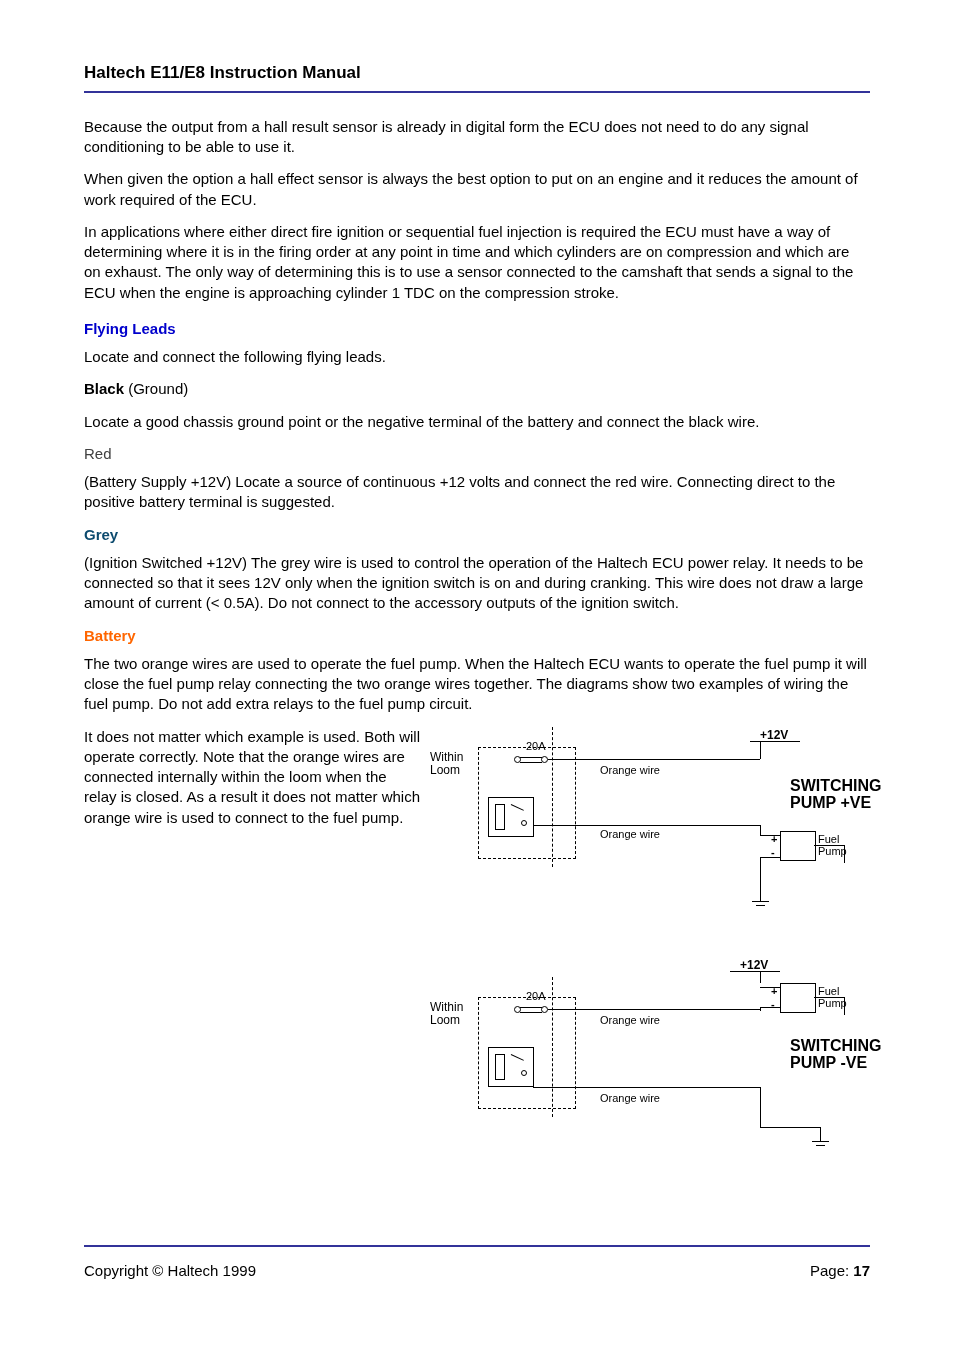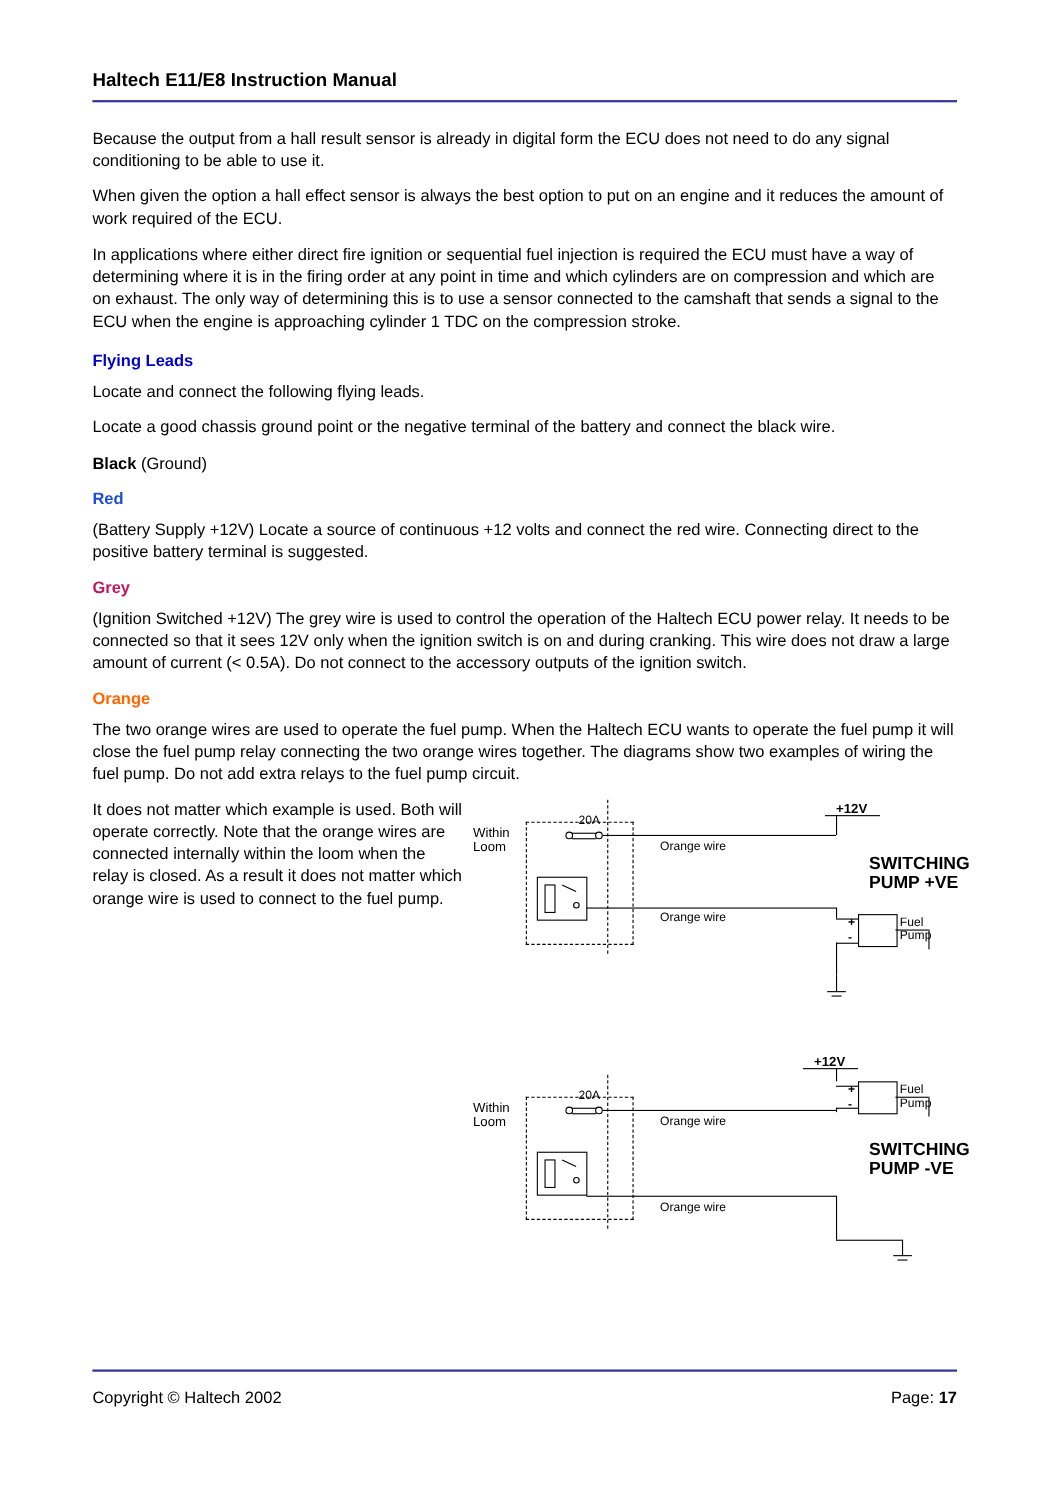--- a/index.html
+++ b/index.html
@@ -2,22 +2,22 @@
 <html><head>
 <meta charset="utf-8">
 <style>
   html,body{margin:0;padding:0;background:#fff;font-family:Arial,Helvetica,sans-serif;color:#000;font-size:15px;line-height:1.35}
   .page{width:954px;min-height:1351px;box-sizing:border-box;padding:62px 84px 40px 84px;position:relative}
   .header-title{font-weight:bold;font-size:17px;margin-bottom:4px}
   hr.hdr{border:none;border-top:2.5px solid #333399;margin:6px 0 24px 0}
   hr.ftr{border:none;border-top:2.5px solid #333399;margin:18px 0 14px 0}
   p{margin:0 0 12px 0}
   .sec-blue{color:#0000cc;font-weight:bold;margin-top:16px;margin-bottom:8px}
-  .sec-red{color:#1d4ed8;font-weight:bold;margin-top:4px;margin-bottom:8px}
-  .sec-grey{color:#be185d;font-weight:bold;margin-top:12px;margin-bottom:8px}
+  .sec-red{color:#404040;font-weight:normal;margin-top:4px;margin-bottom:8px}
+  .sec-grey{color:#0c4a6e;font-weight:bold;margin-top:12px;margin-bottom:8px}
   .sec-orange{color:#ff6600;font-weight:bold;margin-top:12px;margin-bottom:8px}
   .b{font-weight:bold}
   .fig-block{display:flex;align-items:flex-start;margin-top:8px}
   .fig-left{width:360px;padding-right:8px}
   .fig-caption{font-size:15px;margin-top:96px;margin-left:48px;margin-bottom:30px}
   .fig-right{flex:1}
   .diagram{position:relative;width:440px;height:200px;margin-bottom:50px}
   .loom-box{position:absolute;left:48px;top:20px;width:96px;height:110px;border:1px dashed #000}
   .loom-label{position:absolute;left:0;top:24px;font-size:12px;line-height:1.1;text-align:left}
   .fuse{position:absolute;width:22px;height:4px;border-top:1px solid #000;border-bottom:1px solid #000}
@@ -49,30 +49,30 @@
 <div class="page">
   <div class="header-title">Haltech E11/E8 Instruction Manual</div>
   <hr class="hdr">
 
   <p>Because the output from a hall result sensor is already in digital form the ECU does not need to do any signal conditioning to be able to use it.</p>
   <p>When given the option a hall effect sensor is always the best option to put on an engine and it reduces the amount of work required of the ECU.</p>
   <p>In applications where either direct fire ignition or sequential fuel injection is required the ECU must have a way of determining where it is in the firing order at any point in time and which cylinders are on compression and which are on exhaust. The only way of determining this is to use a sensor connected to the camshaft that sends a signal to the ECU when the engine is approaching cylinder 1 TDC on the compression stroke.</p>
 
   <div class="sec-blue">Flying Leads</div>
   <p>Locate and connect the following flying leads.</p>
+  <p><span class="b">Black</span><span> (Ground)</span></p>
   <p>Locate a good chassis ground point or the negative terminal of the battery and connect the black wire.</p>
-  <p><span class="b">Black</span><span> (Ground)</span></p>
 
   <div class="sec-red">Red</div>
   <p>(Battery Supply +12V)  Locate a source of continuous +12 volts and connect the red wire. Connecting direct to the positive battery terminal is suggested.</p>
 
   <div class="sec-grey">Grey</div>
   <p>(Ignition Switched +12V) The grey wire is used to control the operation of the Haltech ECU power relay. It needs to be connected so that it sees 12V only when the ignition switch is on and during cranking. This wire does not draw a large amount of current (&lt; 0.5A). Do not connect to the accessory outputs of the ignition switch.</p>
 
-  <div class="sec-orange">Orange</div>
+  <div class="sec-orange">Battery</div>
   <p>The two orange wires are used to operate the fuel pump. When the Haltech ECU wants to operate the fuel pump it will close the fuel pump relay connecting the two orange wires together. The diagrams show two examples of wiring the fuel pump. Do not add extra relays to the fuel pump circuit.</p>
 
   <div class="fig-block">
     <div class="fig-left">
       <p>It does not matter which example is used. Both will operate correctly. Note that the orange wires are connected internally within the loom when the relay is closed. As a result it does not matter which orange wire is used to connect to the fuel pump.</p>
     </div>
     <div class="fig-right">
 
       <div class="diagram">
         <div class="loom-label" style="white-space:pre">Within
@@ -161,16 +161,16 @@
         <div class="wire-v" style="left:330px;top:110px;height:40px"></div>
         <div class="wire" style="left:330px;top:150px;width:60px"></div>
         <div class="gnd" style="left:390px;top:150px"></div>
       </div>
 
     </div>
   </div>
 
   <hr class="ftr">
   <div class="footer">
-    <div>Copyright © Haltech 2002</div>
+    <div>Copyright © Haltech 1999</div>
     <div><span>Page: </span><span class="b">17</span></div>
   </div>
 </div>
 
 </body></html>

